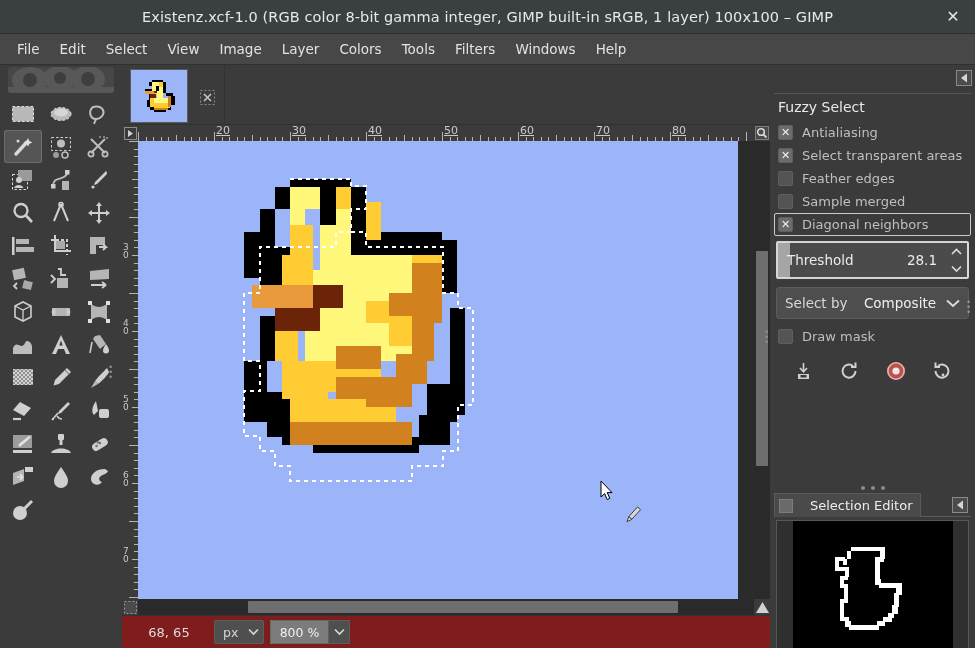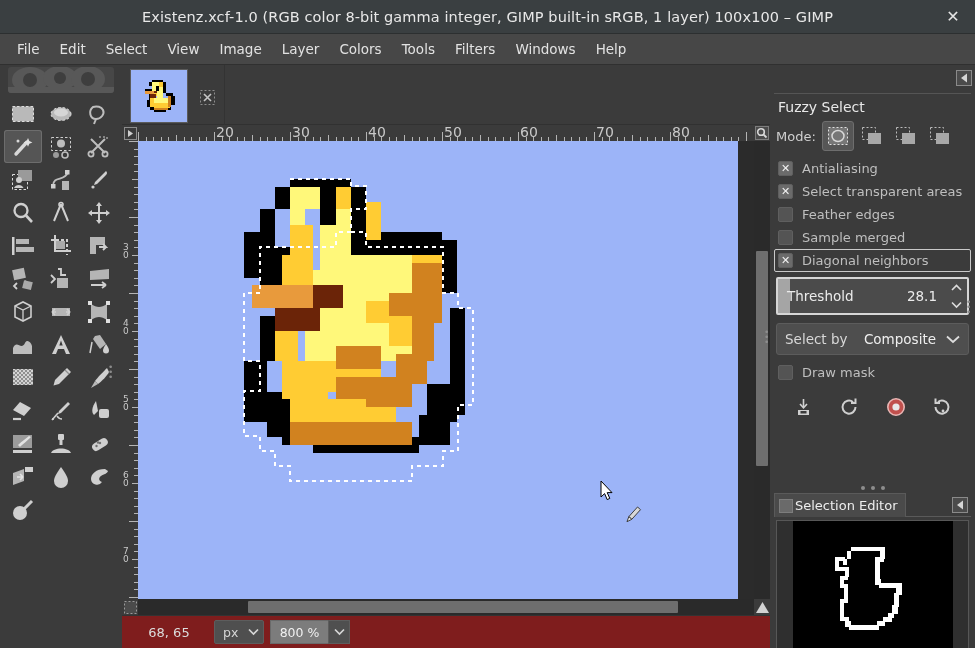--- a/index.html
+++ b/index.html
@@ -77,21 +77,21 @@
   .ruler-h{
     position:absolute; left:16px; top:0; width:616px; height:16px;
     background:#3b3b3b; overflow:hidden;
   }
   .ruler-v{
     position:absolute; left:0; top:16px; width:16px; height:458px;
     background:#3b3b3b; overflow:hidden;
   }
   .ruler-h .tick{ position:absolute; bottom:0; width:1px; background:#b4b4b4; }
   .ruler-v .tick{ position:absolute; right:0; height:1px; background:#b4b4b4; }
-  .ruler-h .lbl{ position:absolute; top:-1px; font-size:14px; color:#c9c9c9; font-family:"DejaVu Sans",sans-serif; }
+  .ruler-h .lbl{ position:absolute; top:-1px; font-size:11px; color:#c9c9c9; font-family:"DejaVu Sans",sans-serif;text-decoration:underline; }
   .ruler-v .lbl{ position:absolute; left:1px; font-size:9px; color:#c9c9c9; width:9px; line-height:8px; word-break:break-all; }
   .zoomcorner{
     position:absolute; right:0; top:0; width:16px; height:16px; cursor:pointer;
     display:flex; align-items:center; justify-content:center;
   }
 
   .canvas{
     position:absolute; left:16px; top:16px; width:616px; height:458px;
     background:#2b2b2b; overflow:hidden;
   }
@@ -185,21 +185,21 @@
   .combo .cval{ margin-left:auto; margin-right:10px; font-size:13.5px; color:#efefef; }
 
   .iconrow{ display:flex; justify-content:space-around; align-items:center; padding:10px 6px 4px 6px; }
   .iconrow .ib{ width:28px; height:26px; display:flex; align-items:center; justify-content:center; cursor:pointer; }
 
   .grip{ position:absolute; left:0; top:418px; width:205px; height:10px; display:flex; align-items:center; justify-content:center; cursor:ns-resize; }
   .grip span{ width:4px; height:4px; border-radius:50%; background:#8d8d8d; margin:0 3px; }
 
   .seldock{ position:absolute; left:4px; top:428px; width:197px; height:150px; }
   .seltab{
-    position:absolute; left:0; top:0; height:24px; display:flex; align-items:center; gap:2px;
+    position:absolute; left:0; top:0; height:24px; display:flex; align-items:center; gap:17px;
     background:#4a4a4a; border:1px solid #5a5a5a; border-bottom:none; padding:0 7px 0 4px; cursor:pointer;
   }
   .seltab .sq{ width:14px; height:14px; background:#6a6a6a; border:1px solid #7d7d7d; }
   .seltab .slbl{ font-size:13px; color:#ededed; }
   .selmenu{ position:absolute; right:2px; top:3px; width:18px; height:18px; display:flex; align-items:center; justify-content:center; cursor:pointer; }
   .selline{ position:absolute; left:0; top:23px; width:197px; height:1px; background:#5a5a5a; }
 
   .selpreview{
     position:absolute; left:2px; top:27px; width:193px; height:150px; background:#2f2f2f;
     border:1px solid #575757; overflow:hidden;
@@ -835,47 +835,20 @@
       <svg width="16" height="16" viewBox="0 0 16 16">
         <rect x="0.5" y="0.5" width="15" height="15" fill="#4b4b4b" stroke="#8a8a8a"></rect>
         <path d="M11 3.5 L11 12.5 L5 8 Z" fill="#d5d5d5"></path>
       </svg>
     </div>
     <div class="tabunderline"></div>
 
     <div class="optbody">
       <div class="opttitle">Fuzzy Select</div>
 
-      <div class="moderow">
-        <span class="modelabel">Mode:</span>
-        <div class="modebtn act">
-          <svg width="22" height="20" viewBox="0 0 22 20">
-            <rect x="1.5" y="1.5" width="19" height="17" fill="#777" stroke="#e0e0e0" stroke-dasharray="2 2"></rect>
-            <ellipse cx="11" cy="10" rx="6" ry="5.5" fill="none" stroke="#d8d8d8" stroke-width="1.5"></ellipse>
-          </svg>
-        </div>
-        <div class="modebtn">
-          <svg width="22" height="20" viewBox="0 0 22 20">
-            <rect x="1.5" y="1.5" width="13" height="12" fill="none" stroke="#bdbdbd" stroke-dasharray="2 2"></rect>
-            <rect x="7" y="7" width="13" height="11" fill="#a8a8a8"></rect>
-          </svg>
-        </div>
-        <div class="modebtn">
-          <svg width="22" height="20" viewBox="0 0 22 20">
-            <rect x="1.5" y="1.5" width="13" height="12" fill="none" stroke="#bdbdbd" stroke-dasharray="2 2"></rect>
-            <rect x="7" y="7" width="13" height="11" fill="#a8a8a8"></rect>
-          </svg>
-        </div>
-        <div class="modebtn">
-          <svg width="22" height="20" viewBox="0 0 22 20">
-            <rect x="1.5" y="1.5" width="13" height="12" fill="none" stroke="#bdbdbd" stroke-dasharray="2 2"></rect>
-            <rect x="7" y="7" width="13" height="11" fill="#a8a8a8"></rect>
-          </svg>
-        </div>
-      </div>
 
       <div id="checkboxes">
           <div class="chkrow">
             <span class="chk on"></span>
             <span class="chklabel">Antialiasing</span>
           </div>
           <div class="chkrow">
             <span class="chk on"></span>
             <span class="chklabel">Select transparent areas</span>
           </div>

